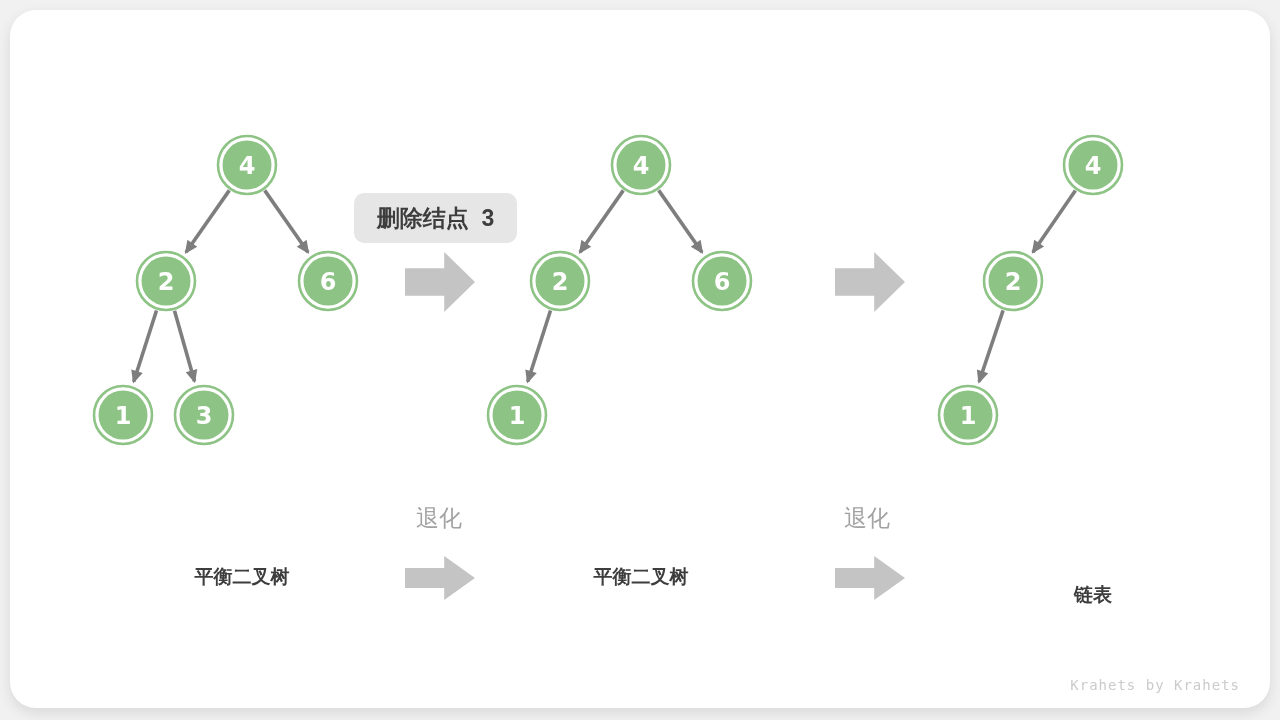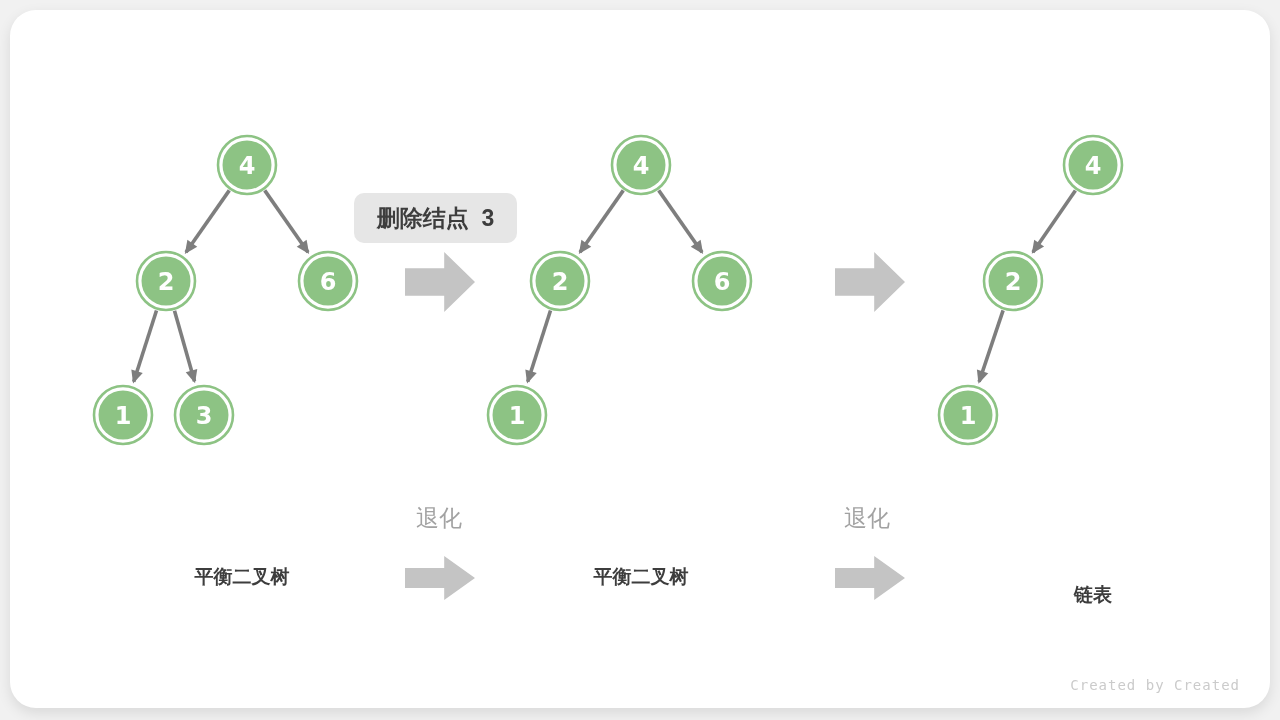--- a/index.html
+++ b/index.html
@@ -173,14 +173,14 @@
   <div class="block-arrow a3"></div>
   <div class="block-arrow a4"></div>
 
   <div class="degrade d1">退化</div>
   <div class="degrade d2">退化</div>
 
   <div class="caption s1">平衡二叉树</div>
   <div class="caption s2">平衡二叉树</div>
   <div class="caption s3">链表</div>
 
-  <div class="watermark">Created by Created</div>
+  <div class="watermark">Krahets by Krahets</div>
 </div>
 
 </body></html>

